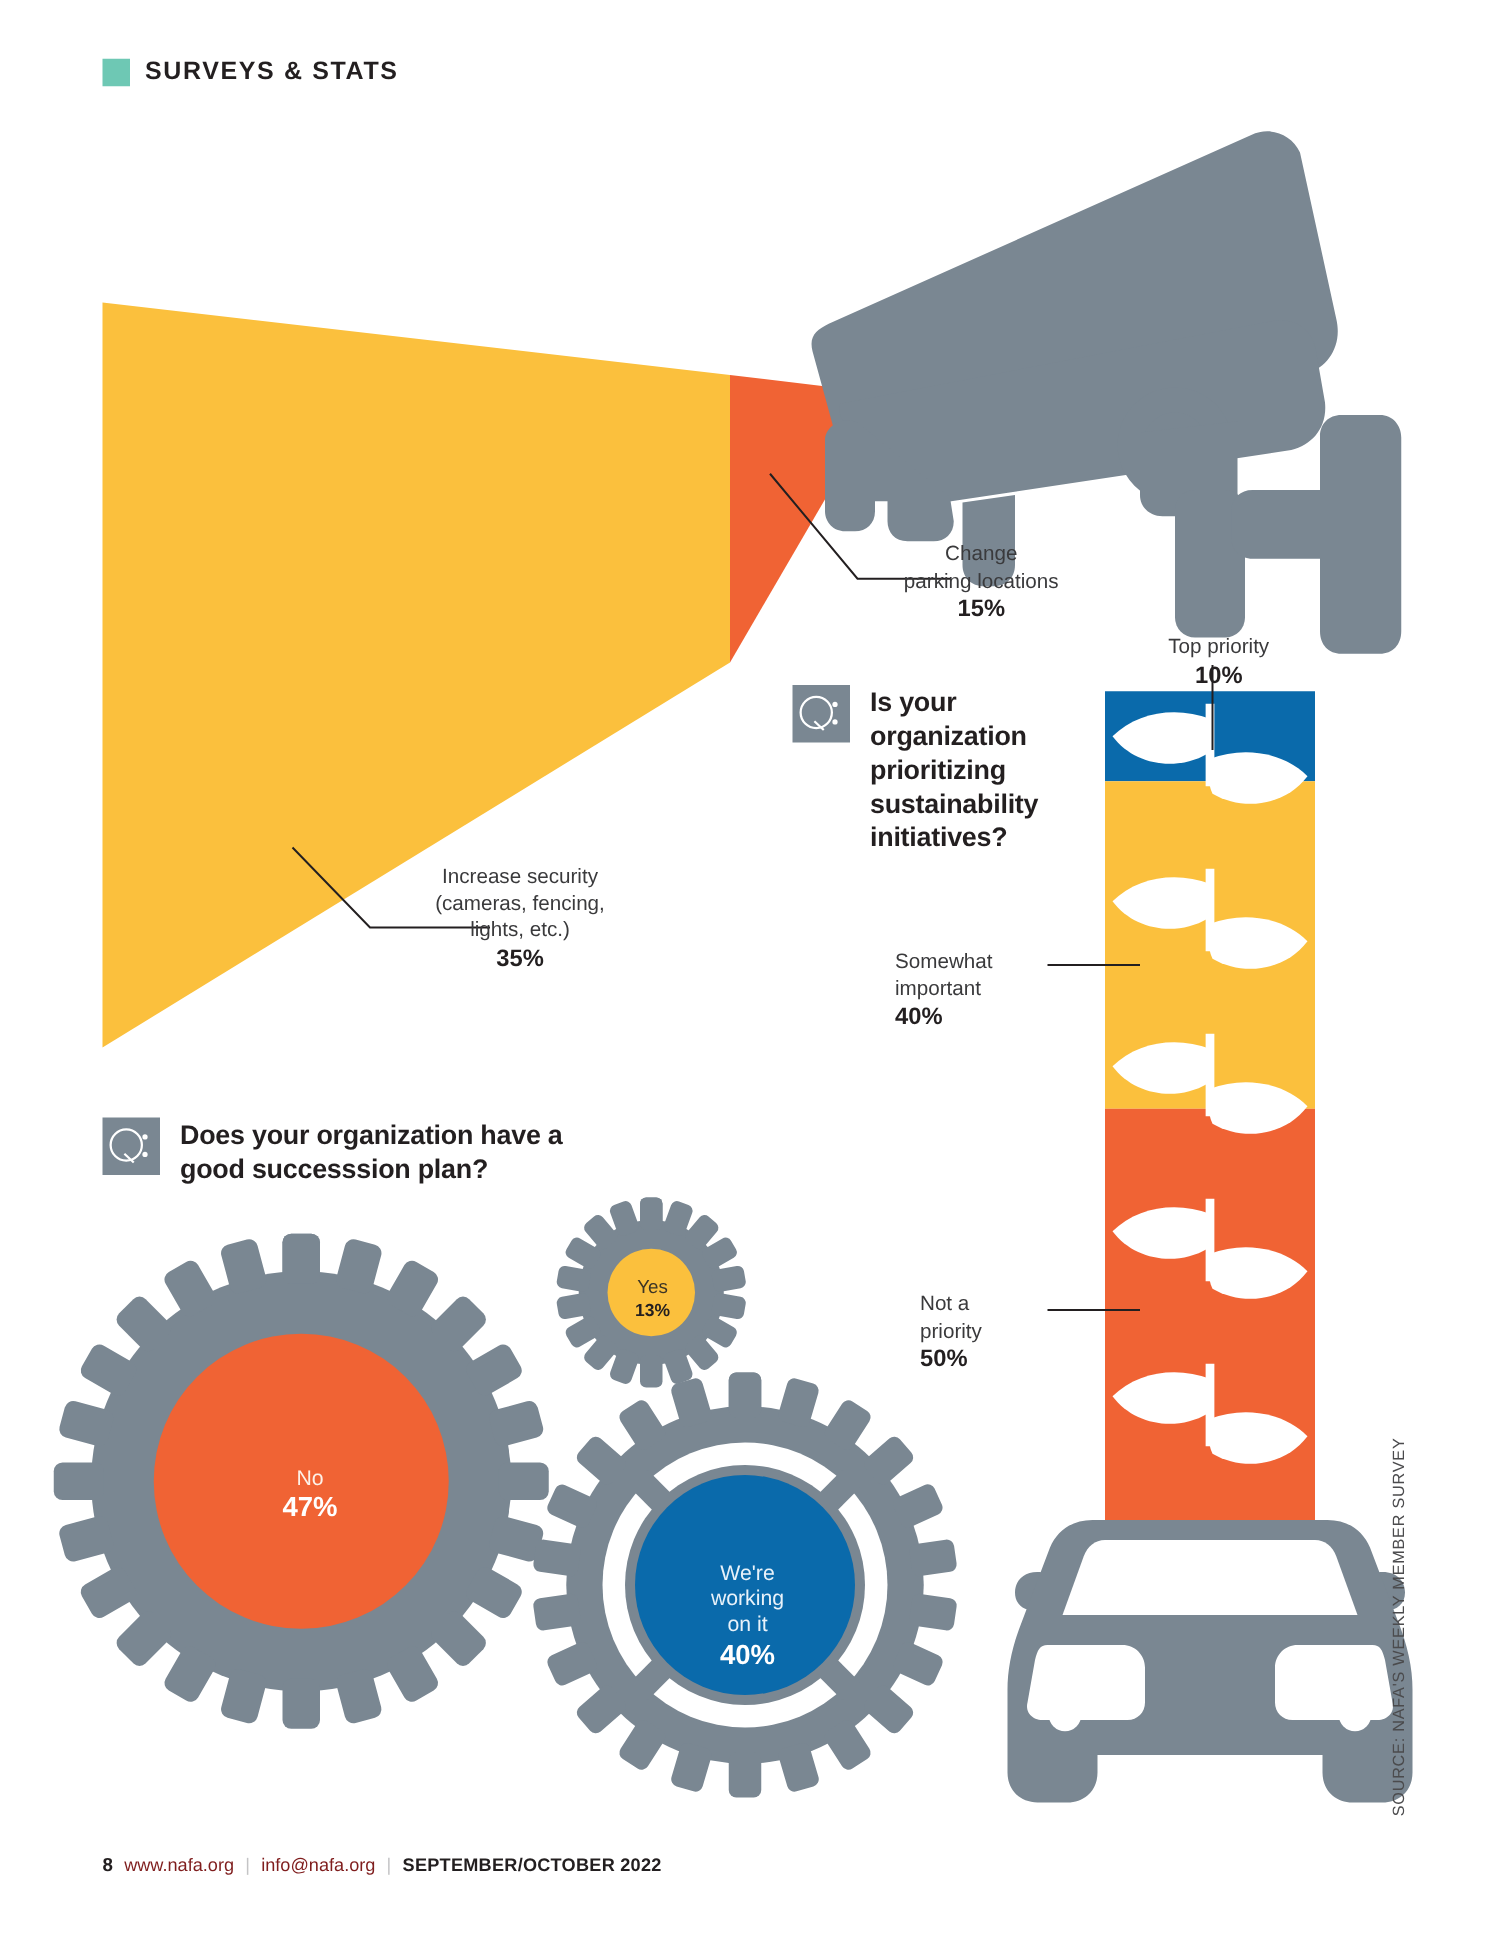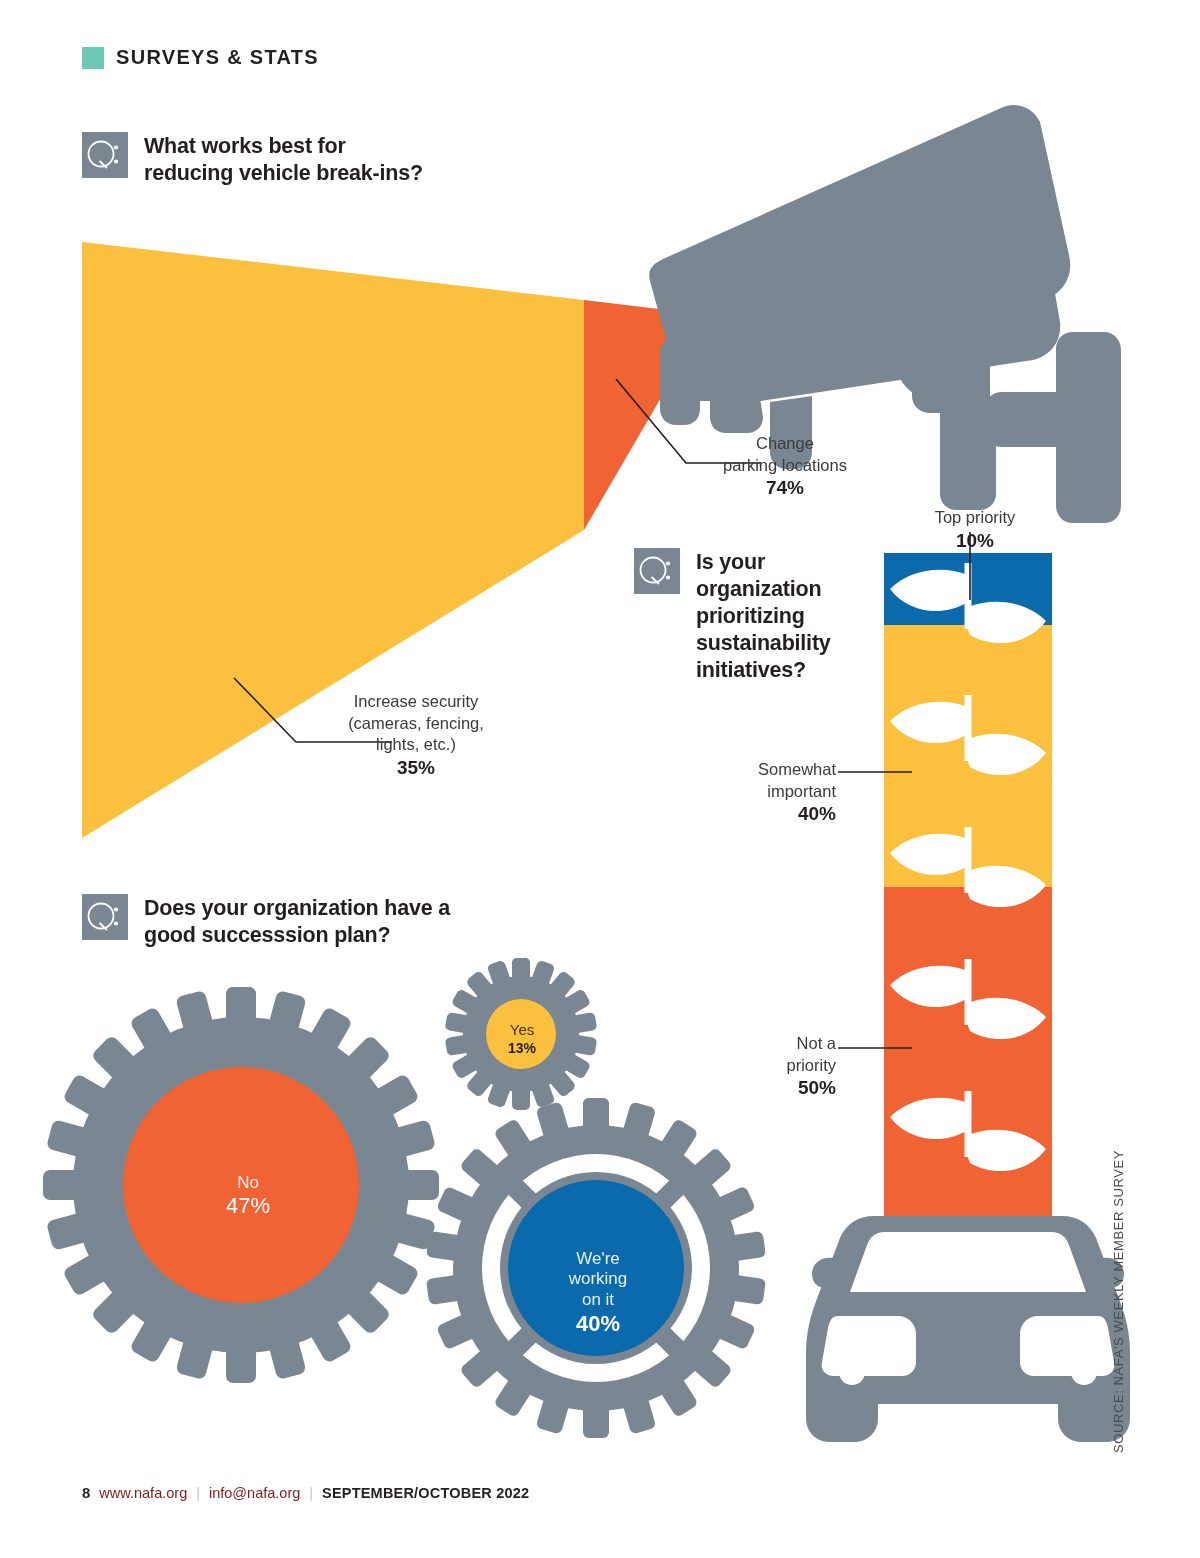--- a/index.html
+++ b/index.html
@@ -78,21 +78,21 @@
     color: #3a3a3c;
     white-space: pre-line;
   }
   .callout .pct {
     font-weight: bold;
     font-size: 19px;
     color: #231f20;
     display: block;
   }
   .ta-c { text-align: center; }
-  .ta-r { text-align: right; }
+  .ta-r { }
 
   #callout-parking { left: 700px; top: 412px; width: 170px; }
   #callout-security { left: 330px; top: 670px; width: 172px; }
   #callout-top { left: 905px; top: 486px; width: 140px; }
   #callout-somewhat { left: 716px; top: 738px; width: 120px; }
   #callout-notpriority { left: 736px; top: 1012px; width: 100px; }
 
   
   .art {
     position: absolute;
@@ -107,21 +107,21 @@
   .gear-label {
     position: absolute;
     text-align: center;
     line-height: 1.22;
     white-space: pre-line;
   }
   #label-no {
     left: 178px; top: 1152px; width: 140px;
     font-size: 17px; color: #fdf1e8;
   }
-  #label-no .pct { display: block; font-weight: normal; font-size: 22px; color: #ffffff; }
+  #label-no .pct { display: block; font-weight: bold; font-size: 22px; color: #ffffff; }
   #label-yes {
     left: 482px; top: 1003px; width: 80px;
     font-size: 15px; color: #3b3426;
   }
   #label-yes .pct { display: block; font-weight: bold; font-size: 14px; color: #231f20; }
   #label-working {
     left: 538px; top: 1228px; width: 120px;
     font-size: 17px; color: #e8f2fa;
   }
   #label-working .pct { display: block; font-weight: bold; font-size: 22px; color: #ffffff; }
@@ -383,32 +383,20 @@
       </g>
       <circle cx="0" cy="0" r="88" fill="#0a6aab"></circle>
     </g>
   </svg>
 
   <div class="kicker">
     <span class="kicker-swatch"></span>
     <span class="kicker-text">SURVEYS &amp; STATS</span>
   </div>
 
-  <div class="qblock" id="q1">
-    <div class="qbadge">
-      <svg width="46" height="46" viewBox="0 0 46 46">
-        <circle cx="19" cy="22" r="12.5" fill="none" stroke="#ffffff" stroke-width="1.8"></circle>
-        <line x1="17.5" y1="29" x2="25" y2="36" stroke="#ffffff" stroke-width="1.8"></line>
-        <circle cx="34" cy="15.5" r="2.1" fill="#ffffff"></circle>
-        <circle cx="34" cy="29.5" r="2.1" fill="#ffffff"></circle>
-      </svg>
-    </div>
-    <div class="qtext">What works best for
-reducing vehicle break-ins?</div>
-  </div>
 
   <div class="qblock" id="q2">
     <div class="qbadge">
       <svg width="46" height="46" viewBox="0 0 46 46">
         <circle cx="19" cy="22" r="12.5" fill="none" stroke="#ffffff" stroke-width="1.8"></circle>
         <line x1="17.5" y1="29" x2="25" y2="36" stroke="#ffffff" stroke-width="1.8"></line>
         <circle cx="34" cy="15.5" r="2.1" fill="#ffffff"></circle>
         <circle cx="34" cy="29.5" r="2.1" fill="#ffffff"></circle>
       </svg>
     </div>
@@ -428,21 +416,21 @@
         <circle cx="34" cy="29.5" r="2.1" fill="#ffffff"></circle>
       </svg>
     </div>
     <div class="qtext">Does your organization have a
 good successsion plan?</div>
   </div>
 
   <div class="callout ta-c" id="callout-parking">
     <span>Change
 parking locations</span>
-    <span class="pct">74%</span>
+    <span class="pct">15%</span>
   </div>
 
   <div class="callout ta-c" id="callout-security">
     <span>Increase security
 (cameras, fencing,
 lights, etc.)</span>
     <span class="pct">35%</span>
   </div>
 
   <div class="callout ta-c" id="callout-top">

